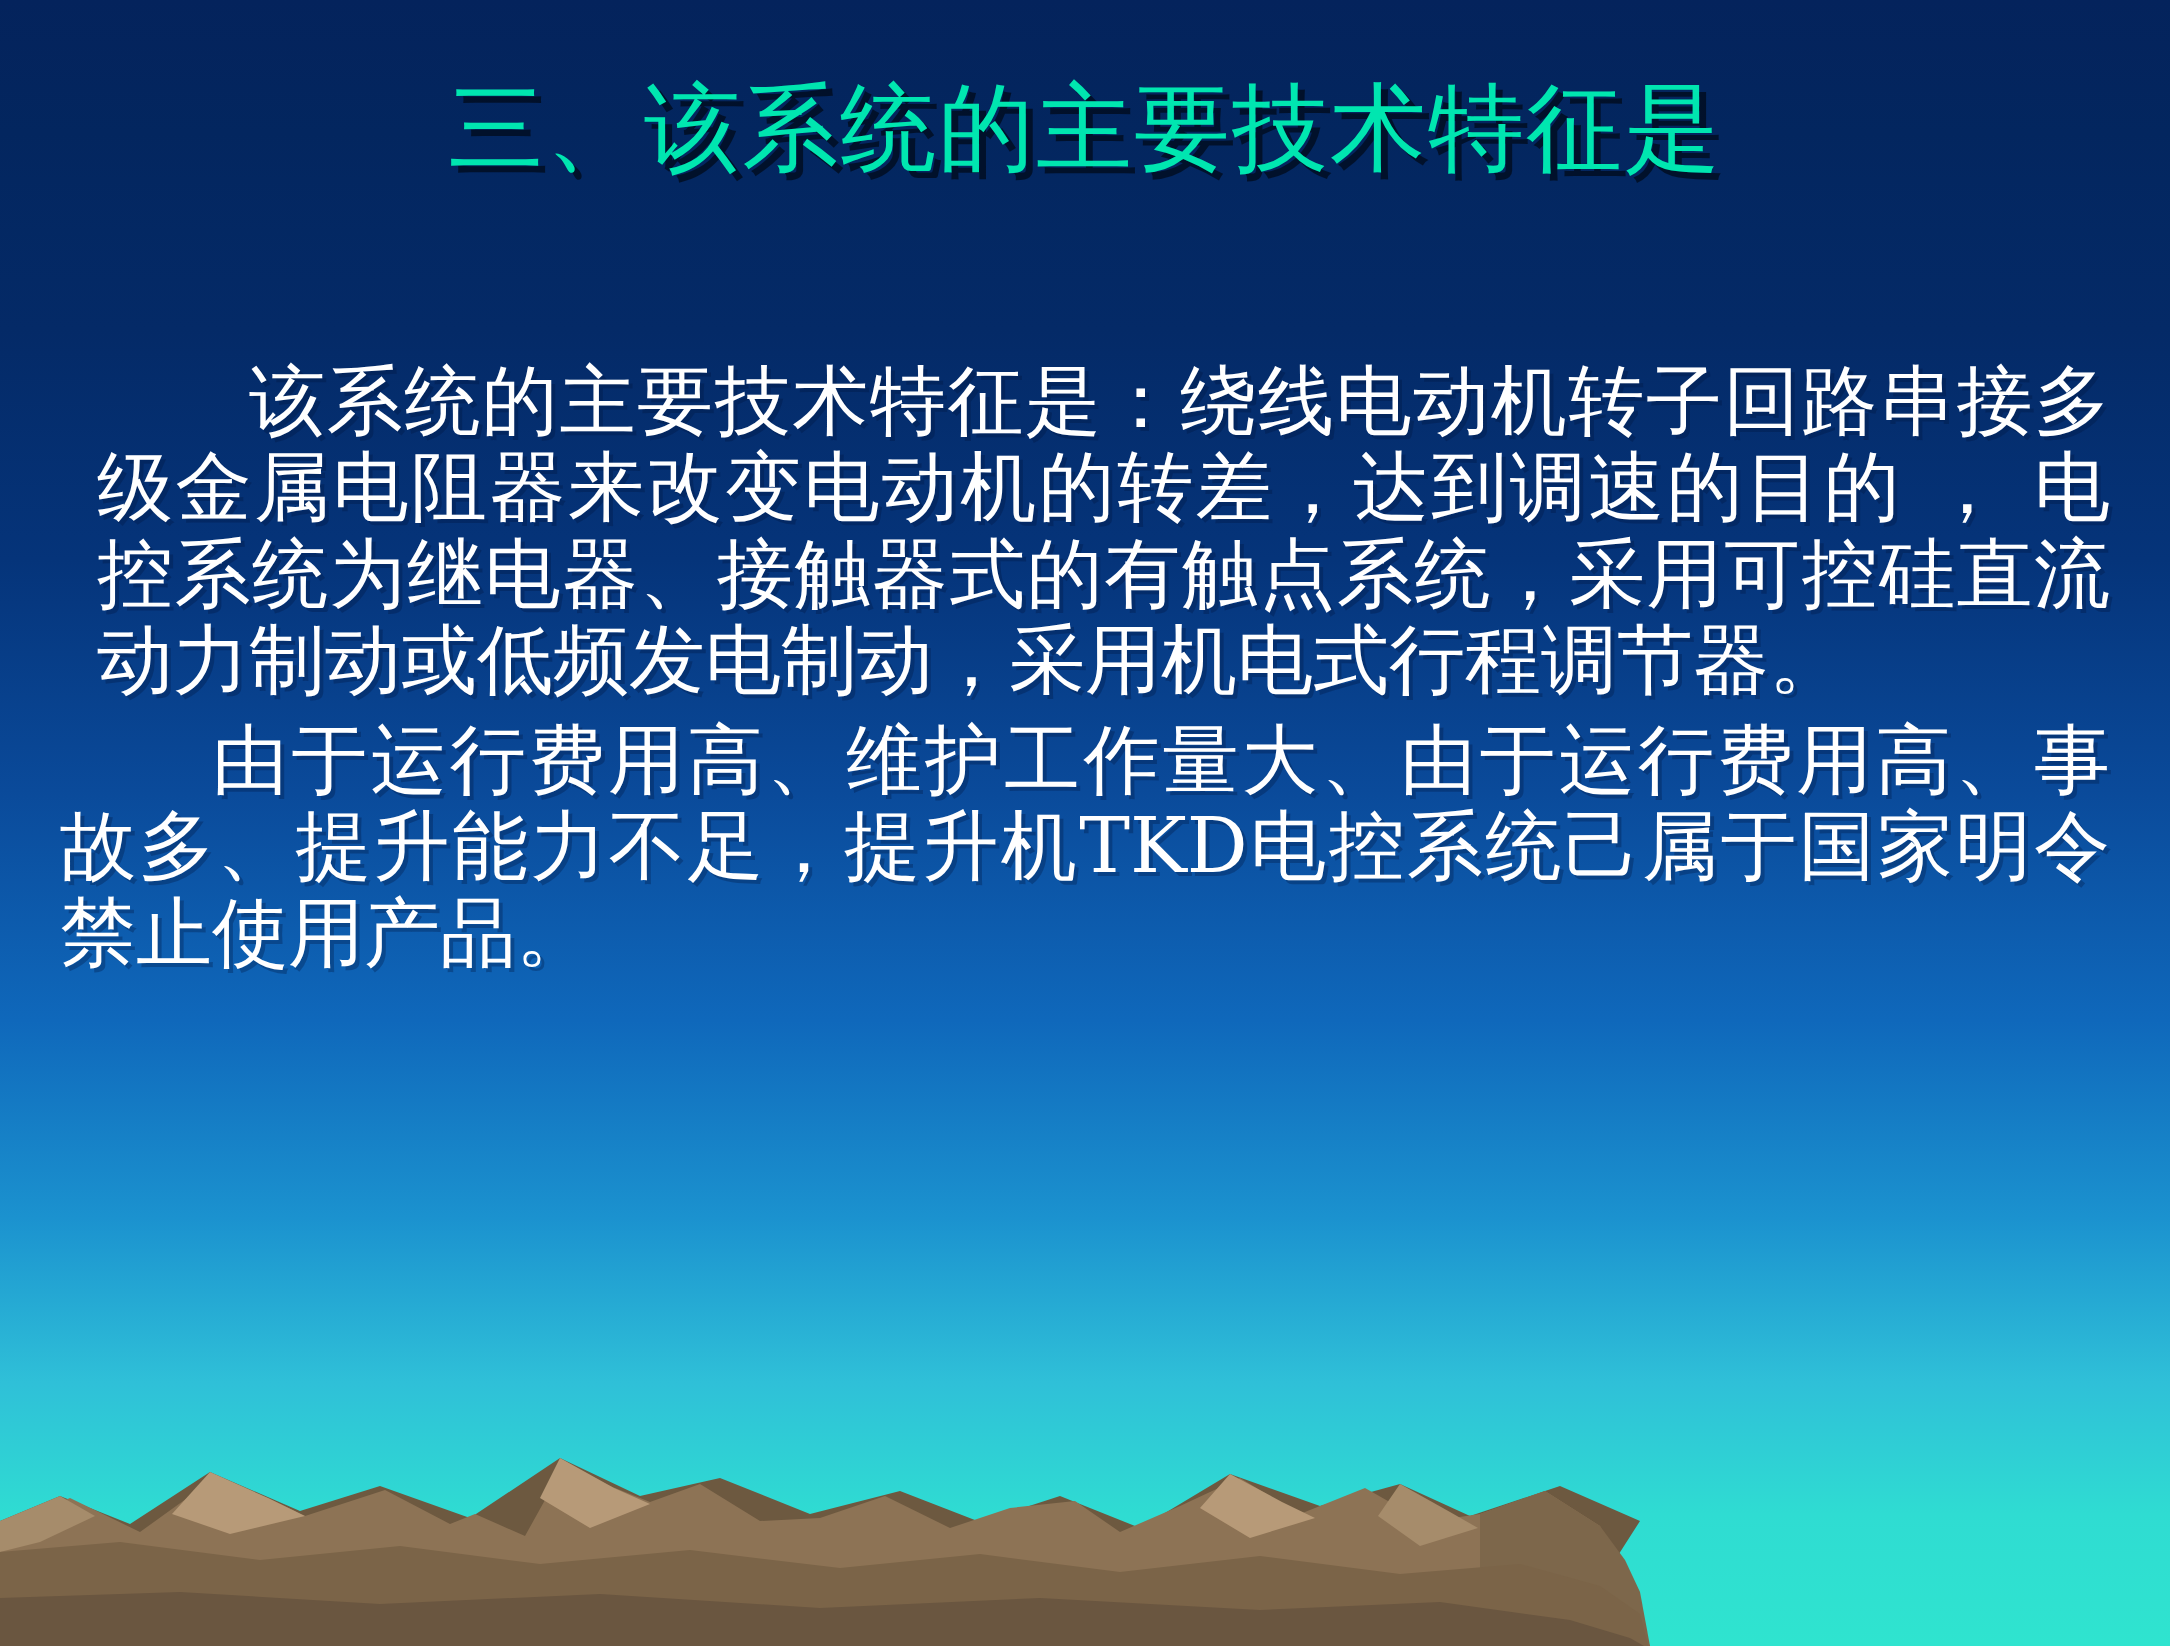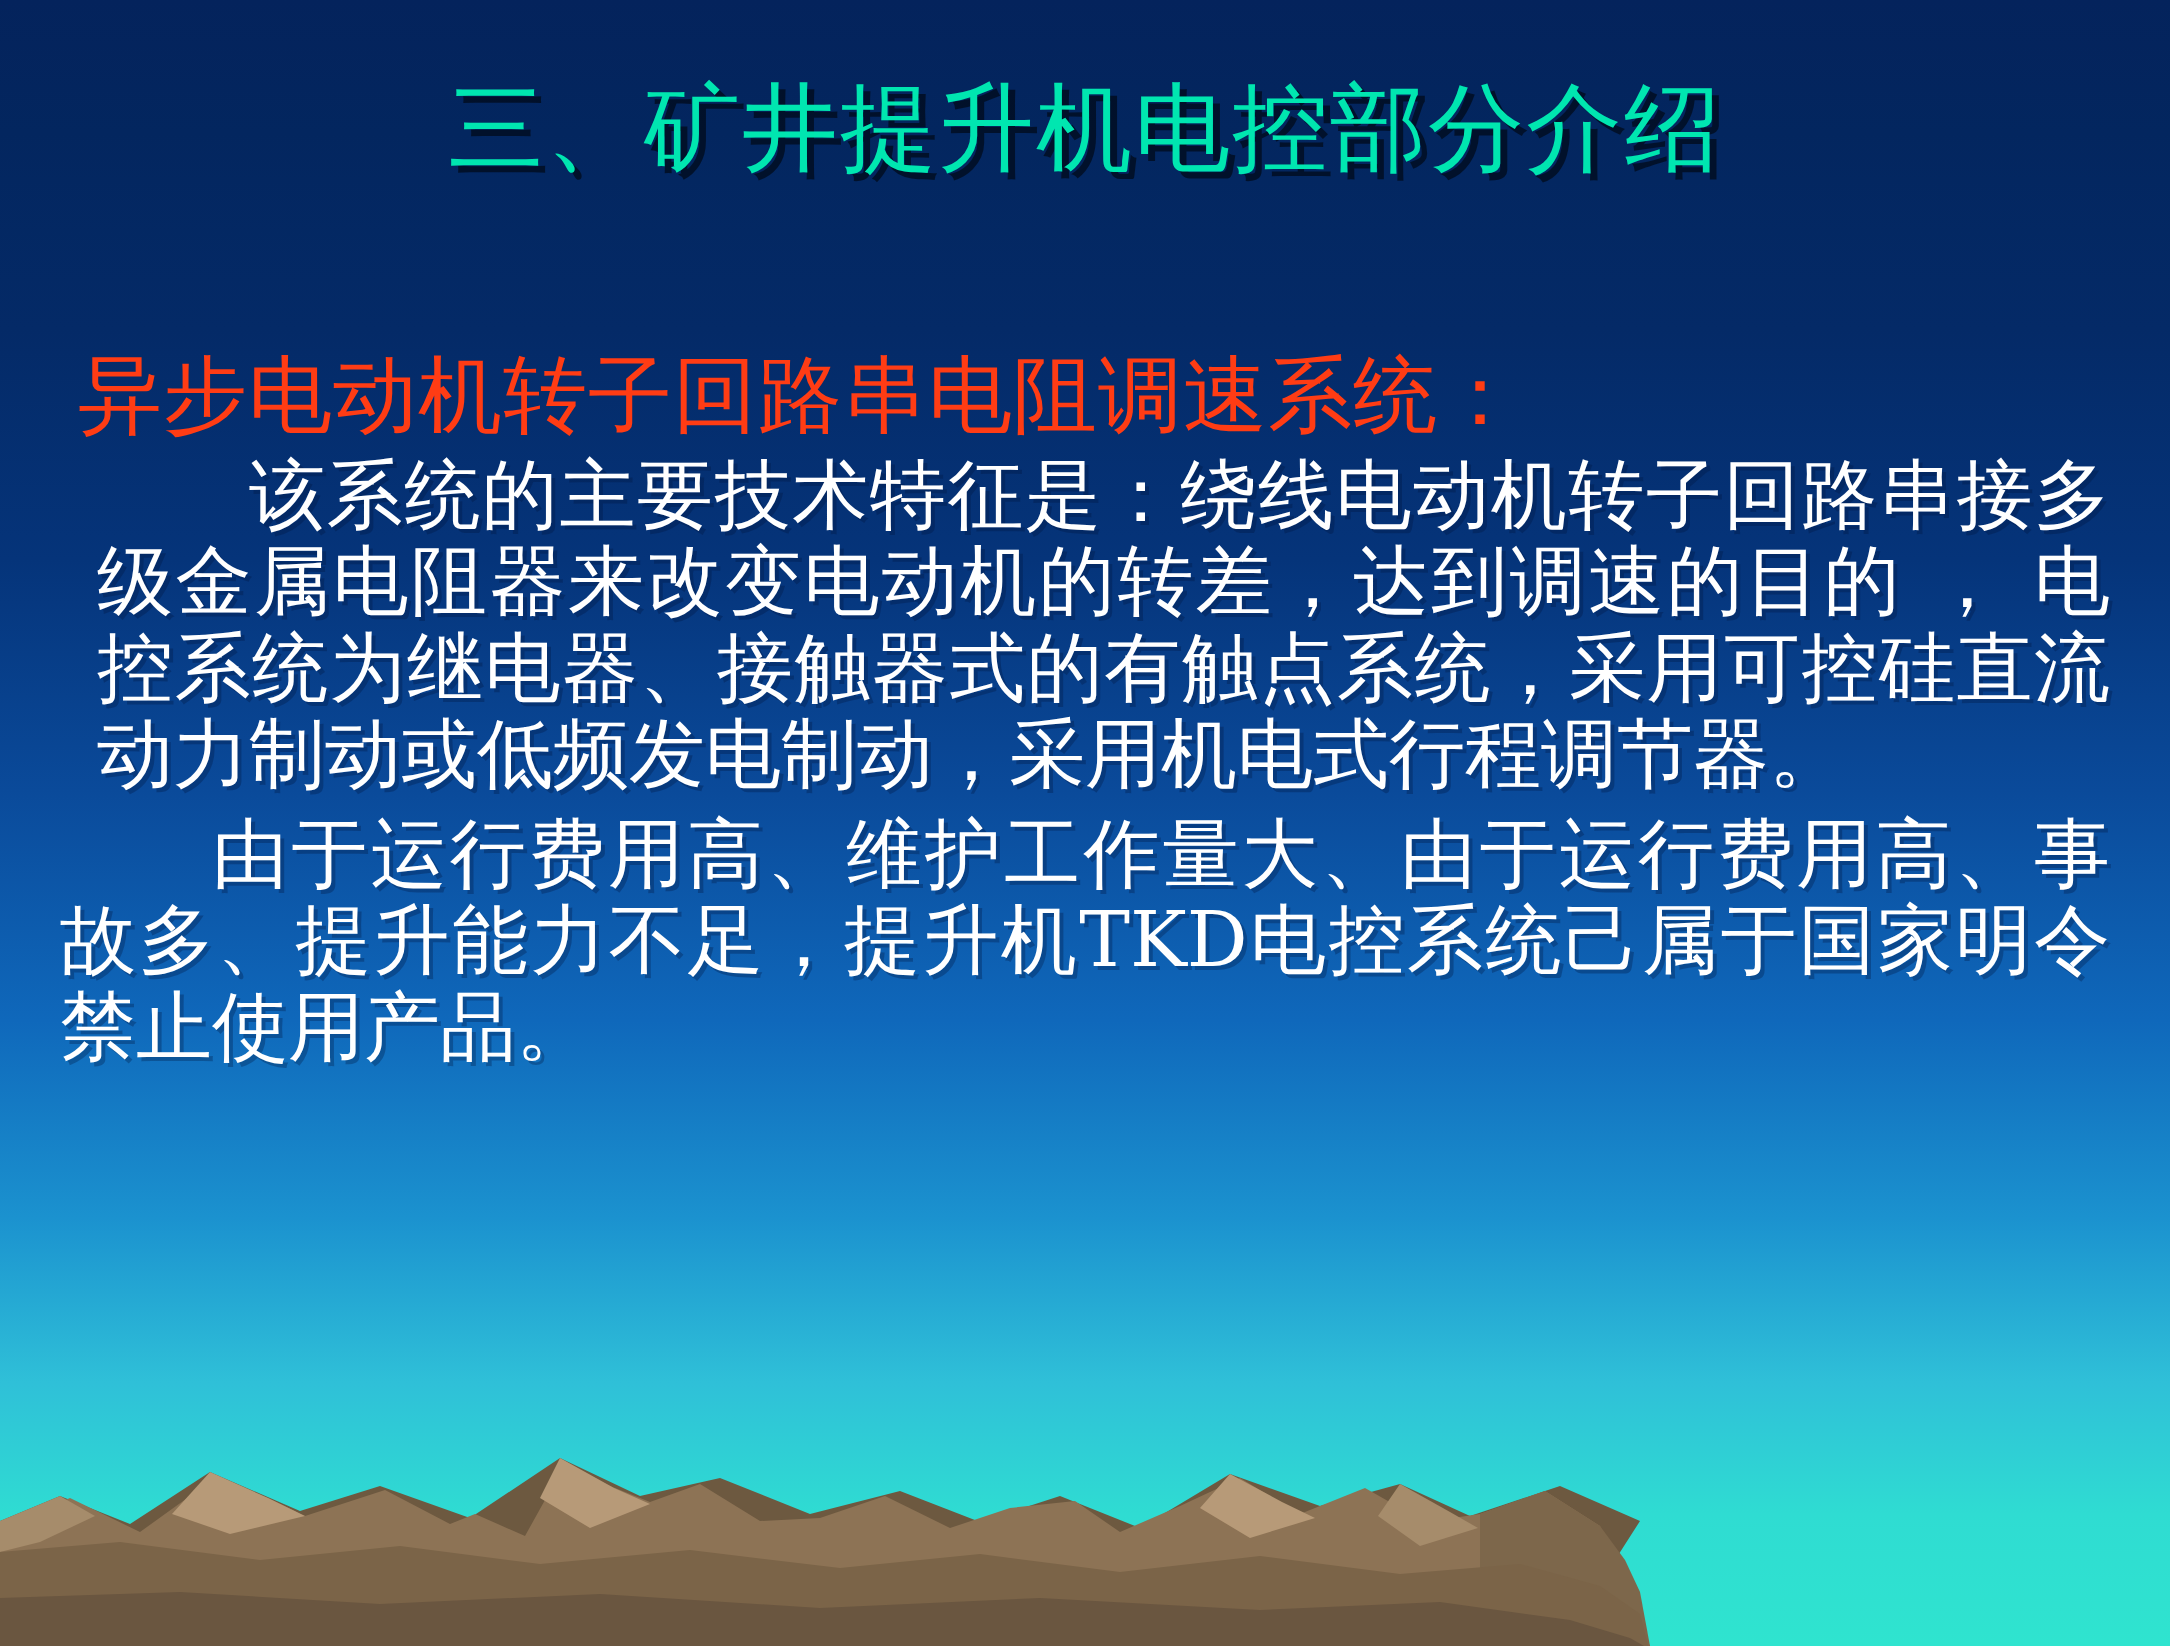--- a/index.html
+++ b/index.html
@@ -84,25 +84,24 @@
     text-shadow: 4px 4px 0 rgba(0,20,60,0.30);
   }
   .para.p2 { margin-top: 10px; margin-left: 37px; }
   .para.p3 { margin-top: 14px; }
 </style>
 </head>
 <body>
 
 <div id="slide">
 
-  <div class="title">三、矿井提升机电控部分介绍</div>
+  <div class="title">三、该系统的主要技术特征是</div>
 
   <div class="body-block">
 
-    <div class="subtitle">异步电动机转子回路串电阻调速系统：</div>
 
 
     <p class="para p2">该系统的主要技术特征是：绕线电动机转子回路串接多级金属电阻器来改变电动机的转差，达到调速的目的 ， 电控系统为继电器、接触器式的有触点系统，采用可控硅直流动力制动或低频发电制动，采用机电式行程调节器。</p>
 
     <p class="para p3">由于运行费用高、维护工作量大、由于运行费用高、事故多、提升能力不足，提升机TKD电控系统己属于国家明令禁止使用产品。</p>
   </div>
 
   <svg id="mountains" viewBox="0 0 2170 300" preserveAspectRatio="none">
 
     <polygon points="0,300 0,175 60,150 130,178 210,126 300,165 380,140 470,172

